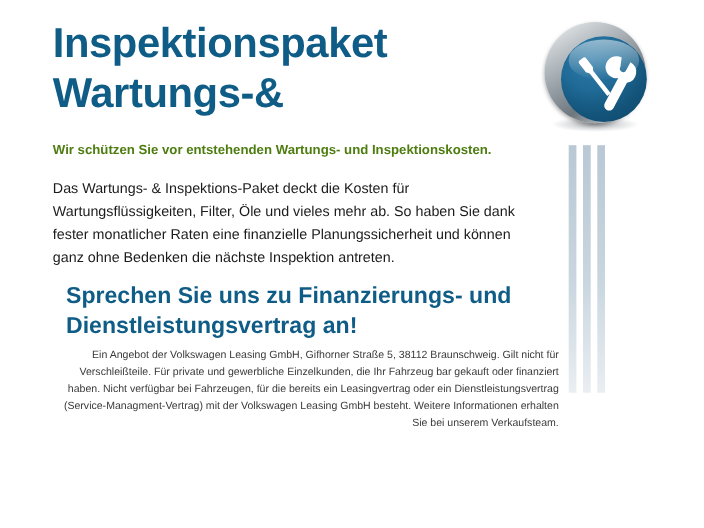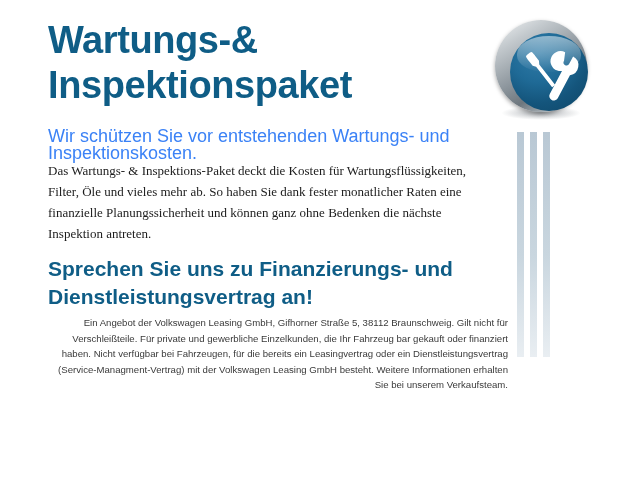--- a/index.html
+++ b/index.html
@@ -102,38 +102,37 @@
     font-size: 38px;
     line-height: 45px;
     font-weight: bold;
     letter-spacing: -0.4px;
   }
   .subhead {
     position: absolute;
     left: 48px;
     top: 128px;
     width: 470px;
-    color: #3b82f6;
-    font-size: 18px;
-    font-weight: normal;
+    color: #4d7c0f;
+    font-size: 12px;
+    font-weight: bold;
     line-height: 17px;
   }
   .bodytext {
     position: absolute;
     left: 48px;
     top: 160px;
     width: 440px;
     color: #1b1b1b;
     font-size: 13px;
     line-height: 21px;
-    font-family: Liberation Serif, serif;
   }
   .cta {
     position: absolute;
-    left: 48px;
+    left: 60px;
     top: 255px;
     width: 450px;
     color: #0f5d86;
     font-size: 21px;
     font-weight: bold;
     line-height: 28px;
   }
   .legal {
     position: absolute;
     left: 48px;
@@ -170,22 +169,22 @@
 
             <path d="M44 14 a10 10 0 1 0 6 18 l0 26 a4.5 4.5 0 0 0 9 0 l0 -26 a10 10 0 0 0 -6 -18 l0 8 a3.2 3.2 0 0 1 -3 3.4 a3.2 3.2 0 0 1 -3 -3.4 z" fill="#ffffff"></path>
           </g>
         </svg>
         <div class="badge-gloss"></div>
       </div>
     </div>
   </div>
 
   <div class="headline">
+    <div>Inspektionspaket</div>
     <div>Wartungs-&amp;</div>
-    <div>Inspektionspaket</div>
   </div>
 
   <div class="subhead">Wir schützen Sie vor entstehenden Wartungs- und Inspektionskosten.</div>
 
   <div class="bodytext">Das Wartungs- &amp; Inspektions-Paket deckt die Kosten für Wartungsflüssigkeiten, Filter, Öle und vieles mehr ab. So haben Sie dank fester monatlicher Raten eine finanzielle Planungssicherheit und können ganz ohne Bedenken die nächste Inspektion antreten.</div>
 
   <div class="cta">
     <div>Sprechen Sie uns zu Finanzierungs- und</div>
     <div>Dienstleistungsvertrag an!</div>
   </div>

